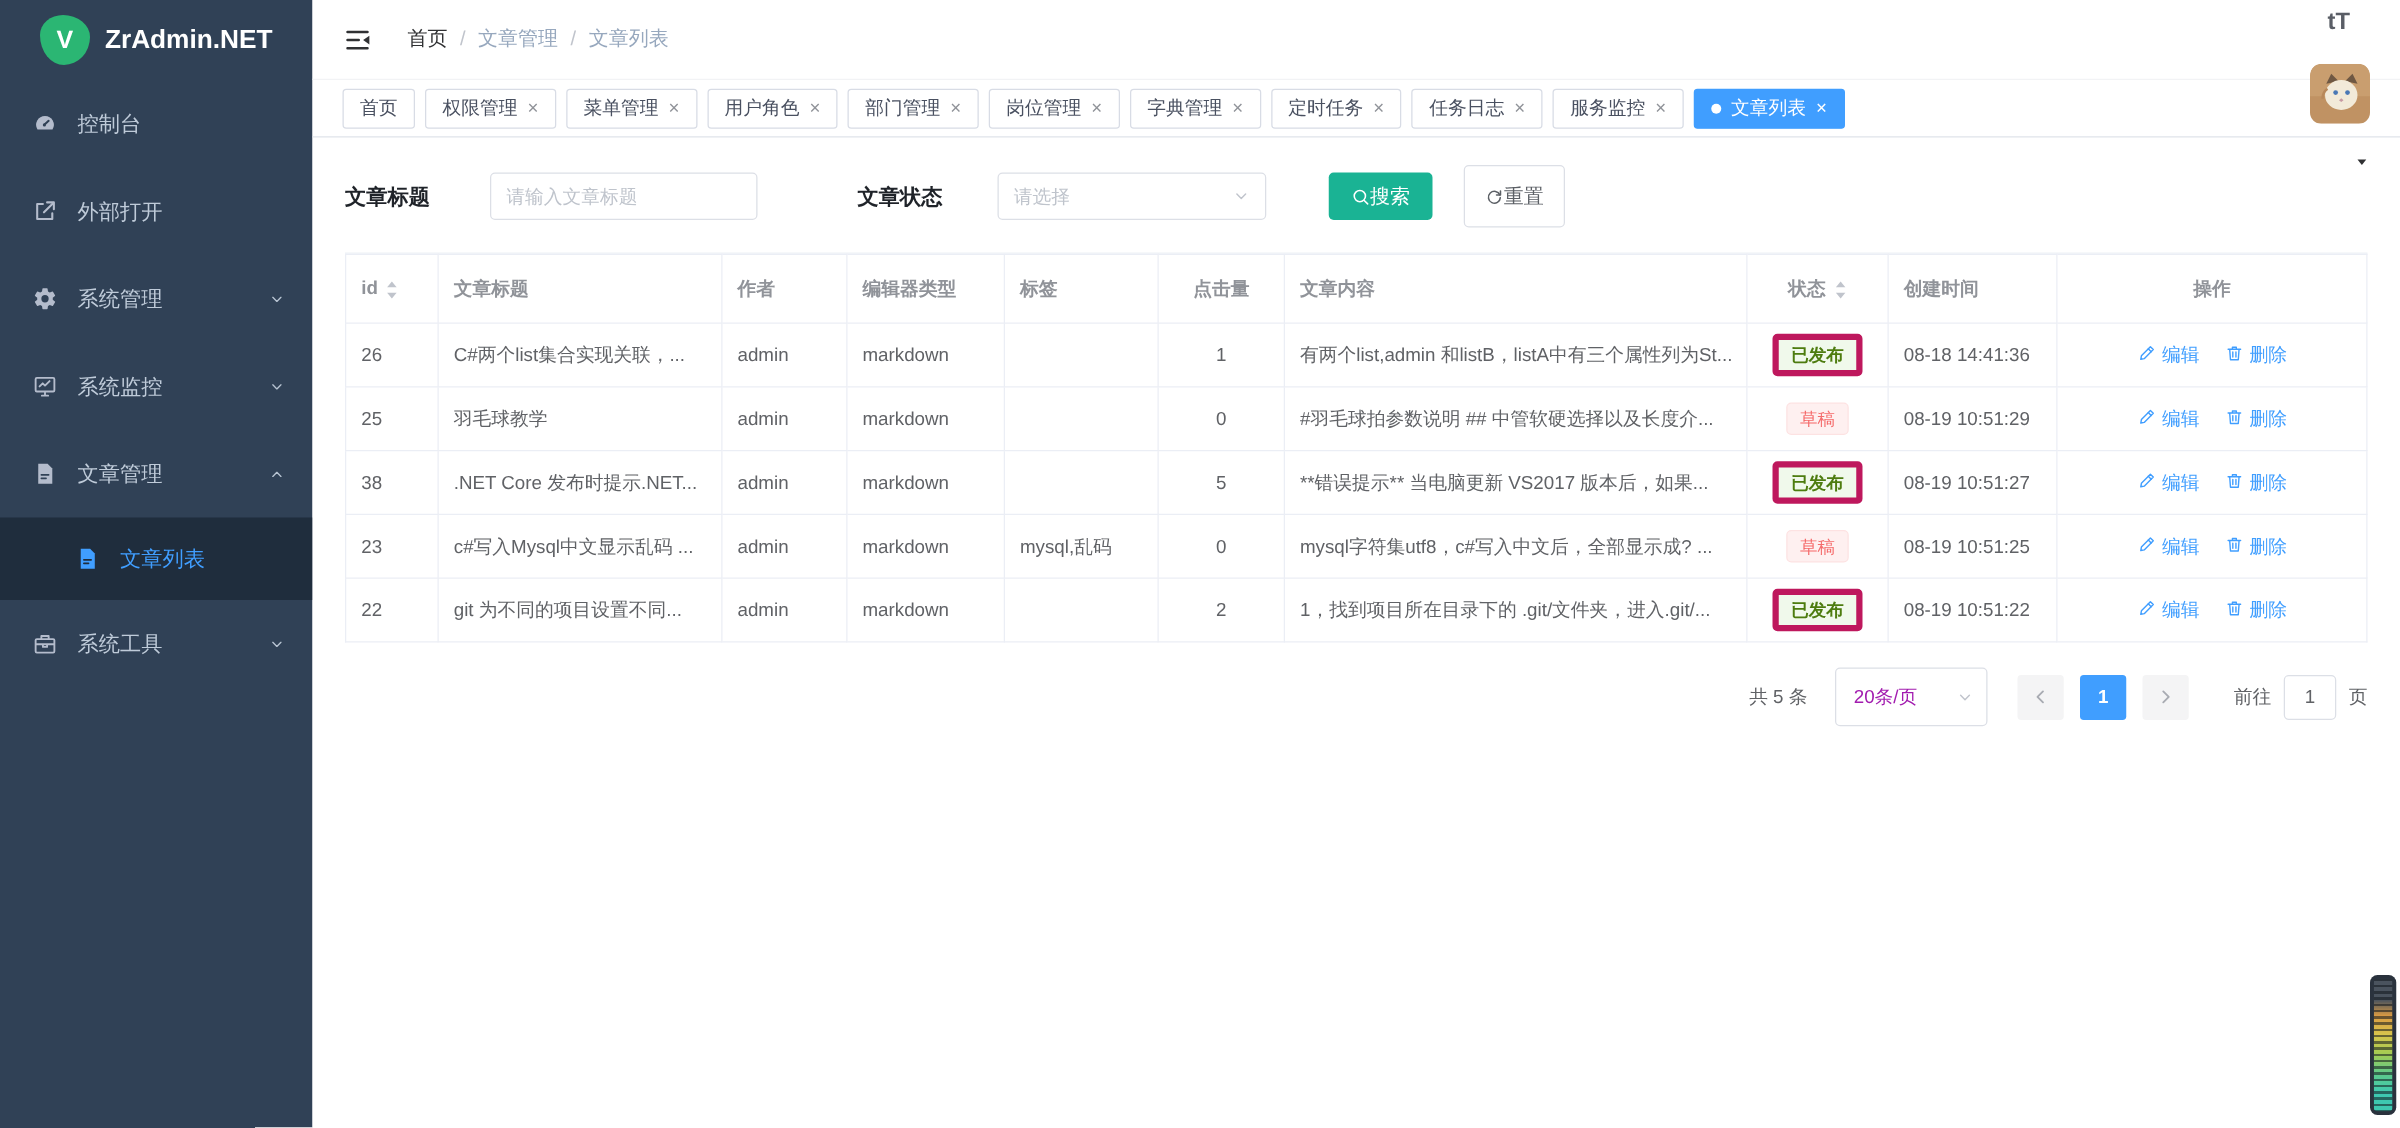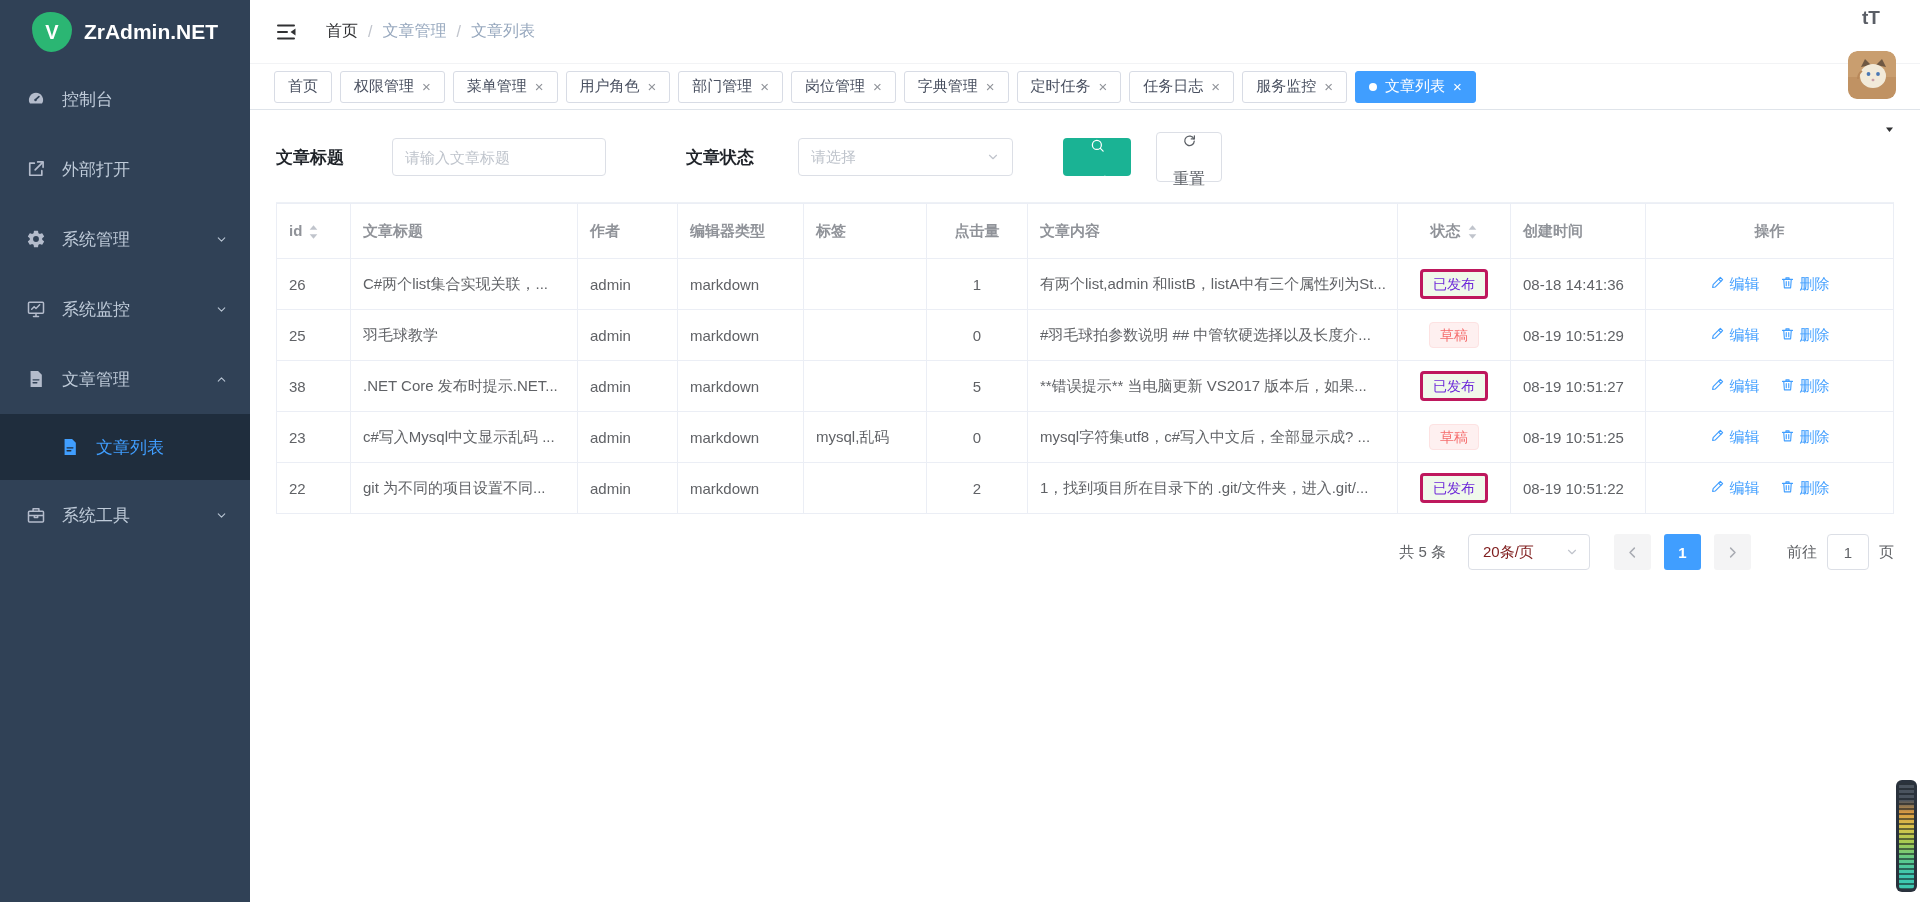--- a/index.html
+++ b/index.html
@@ -55,21 +55,21 @@
   .filter{display:flex;align-items:center;margin:0 26px;padding:22px 0 20px;border-bottom:1px solid #eef1f6;}
   .filter-label{font-size:17px;font-weight:700;color:#1f2329;white-space:nowrap;}
   .filter-label.l1{margin-right:48px;}
   .filter-label.l2{margin-left:80px;margin-right:44px;}
   .text-input{width:214px;height:38px;border:1px solid #dcdfe6;border-radius:4px;padding:0 12px;
               font-size:15px;color:#606266;font-family:inherit;outline:none;}
   .text-input::placeholder{color:#bfc4cc;}
   .select{width:215px;height:38px;border:1px solid #dcdfe6;border-radius:4px;display:flex;align-items:center;
           padding:0 12px;font-size:15px;color:#bfc4cc;cursor:pointer;}
   .sel-arrow{margin-left:auto;font-size:14px;color:#c0c4cc;}
-  .btn{display:inline-flex;align-items:center;gap:21px;border-radius:4px;cursor:pointer;font-family:inherit;flex-direction:column;}
+  .btn{display:inline-flex;align-items:center;gap:0;border-radius:4px;cursor:pointer;font-family:inherit;}
   .btn-search{margin-left:50px;height:38px;padding:0 18px;background:#1ab394;border:none;color:#fff;font-size:16px;}
   .btn-reset{margin-left:25px;height:50px;padding:0 16px;background:#fff;border:1px solid #dcdfe6;color:#5c6066;font-size:16px;}
   .bi{font-size:15px;}
 
   
   .toolbar{display:flex;align-items:center;margin:14px 26px;}
   .btn-add{height:34px;padding:0 15px;background:#ecf5ff;border:1px solid #b3d8ff;color:#409eff;font-size:15px;}
   .btn-add .bi{font-size:13px;}
   .toolbar-right{margin-left:auto;display:flex;gap:14px;}
   .circle-btn{width:34px;height:34px;border-radius:50%;border:1px solid #e3e7ec;background:#fff;color:#5f646b;
@@ -80,30 +80,30 @@
   .data-table{margin:0 26px;width:calc(100% - 52px);border-collapse:collapse;table-layout:fixed;}
   .data-table,.data-table th,.data-table td{border:1px solid #ebeef5;}
   .data-table th{height:55px;padding:0 12px;font-size:15px;color:#909399;font-weight:600;text-align:left;background:#fff;white-space:nowrap;}
   .data-table td{height:51px;padding:0 12px;font-size:15px;color:#606266;background:#fff;white-space:nowrap;overflow:hidden;}
   .c0{width:74px}.c1{width:227px}.c2{width:100px}.c3{width:126px}.c4{width:123px}
   .c5{width:101px}.c6{width:370px}.c7{width:113px}.c8{width:135px}
   th.col5,td.col5,th.col7,td.col7,th.col9,td.col9{text-align:center;}
   .sort-caret{display:inline-flex;margin-left:6px;vertical-align:middle;}
   .sort-caret svg{width:11px;height:16px;}
   .badge{display:inline-block;padding:4px 10px;border-radius:4px;font-size:14px;line-height:1.2;}
-  .badge.success{color:#6d28d9;background:#f0f9eb;border:3px solid #be185d;}
+  .badge.success{color:#4d7c0f;background:#f0f9eb;border:5px solid #be185d;font-weight:bold;}
   .badge.danger{color:#f56c6c;background:#fef0f0;border:1px solid #fde2e2;}
   .op-link{display:inline-flex;gap:5px;color:#409eff;cursor:pointer;font-size:15px;}
   .op-link + .op-link{margin-left:20px;}
 
   
   .pagination{display:flex;align-items:center;justify-content:flex-end;margin:20px 26px 0;font-size:15px;color:#606266;}
   .pg-total{margin-right:22px;}
-  .pg-size{width:122px;height:36px;border:1px solid #dcdfe6;border-radius:4px;display:flex;align-items:center;
-           padding:0 10px 0 14px;cursor:pointer;color:#7f1d1d;}
+  .pg-size{width:122px;height:47px;border:1px solid #dcdfe6;border-radius:4px;display:flex;align-items:center;
+           padding:0 10px 0 14px;cursor:pointer;color:#a21caf;}
   .pg-btn{width:37px;height:36px;border-radius:3px;background:#f4f4f5;color:#a8abb2;display:flex;
           align-items:center;justify-content:center;cursor:pointer;}
   .pbi{font-size:15px;}
   .pg-prev{margin-left:24px;}
   .pg-page{width:37px;height:36px;border-radius:3px;background:#409eff;color:#fff;font-weight:600;
            display:flex;align-items:center;justify-content:center;margin:0 13px;cursor:pointer;}
   .pg-goto{margin-left:36px;}
   .pg-input{width:42px;height:36px;border:1px solid #dcdfe6;border-radius:4px;text-align:center;
             font-size:15px;color:#606266;margin:0 10px;font-family:inherit;outline:none;}
 

